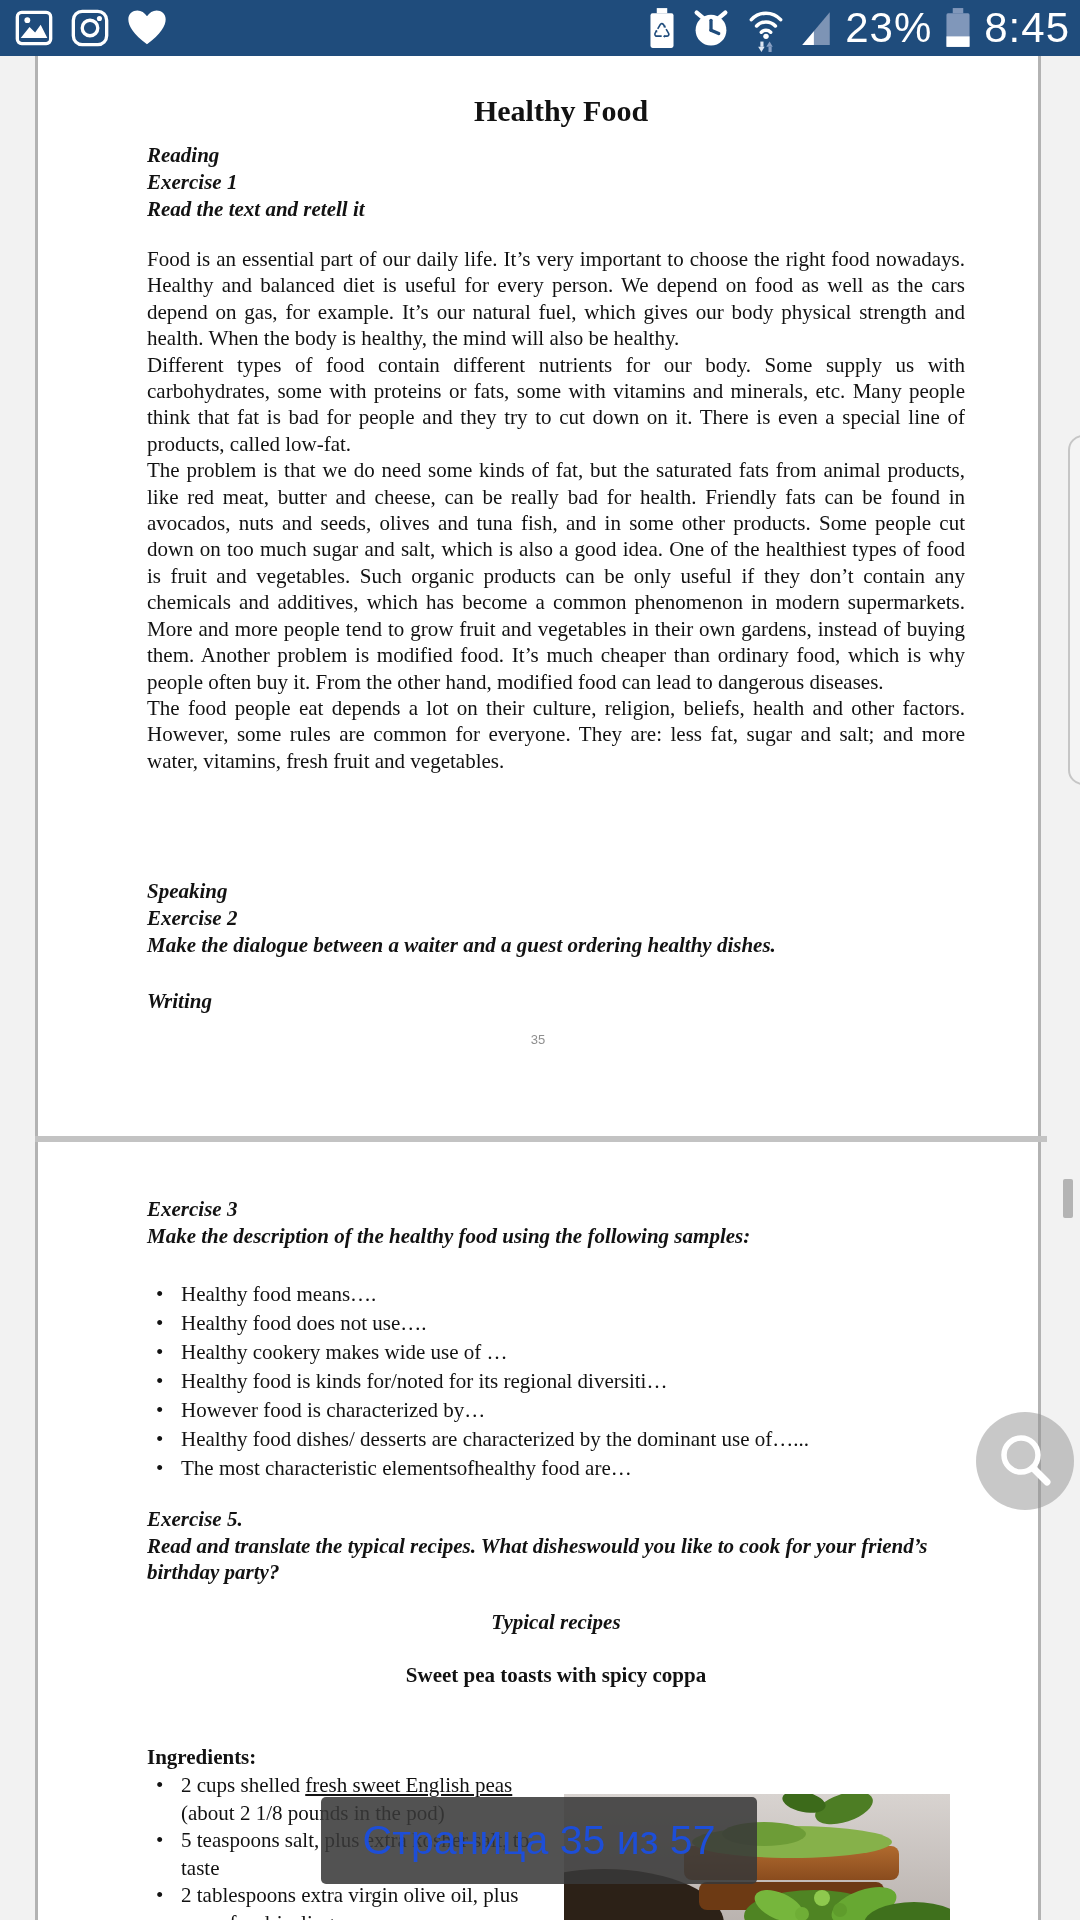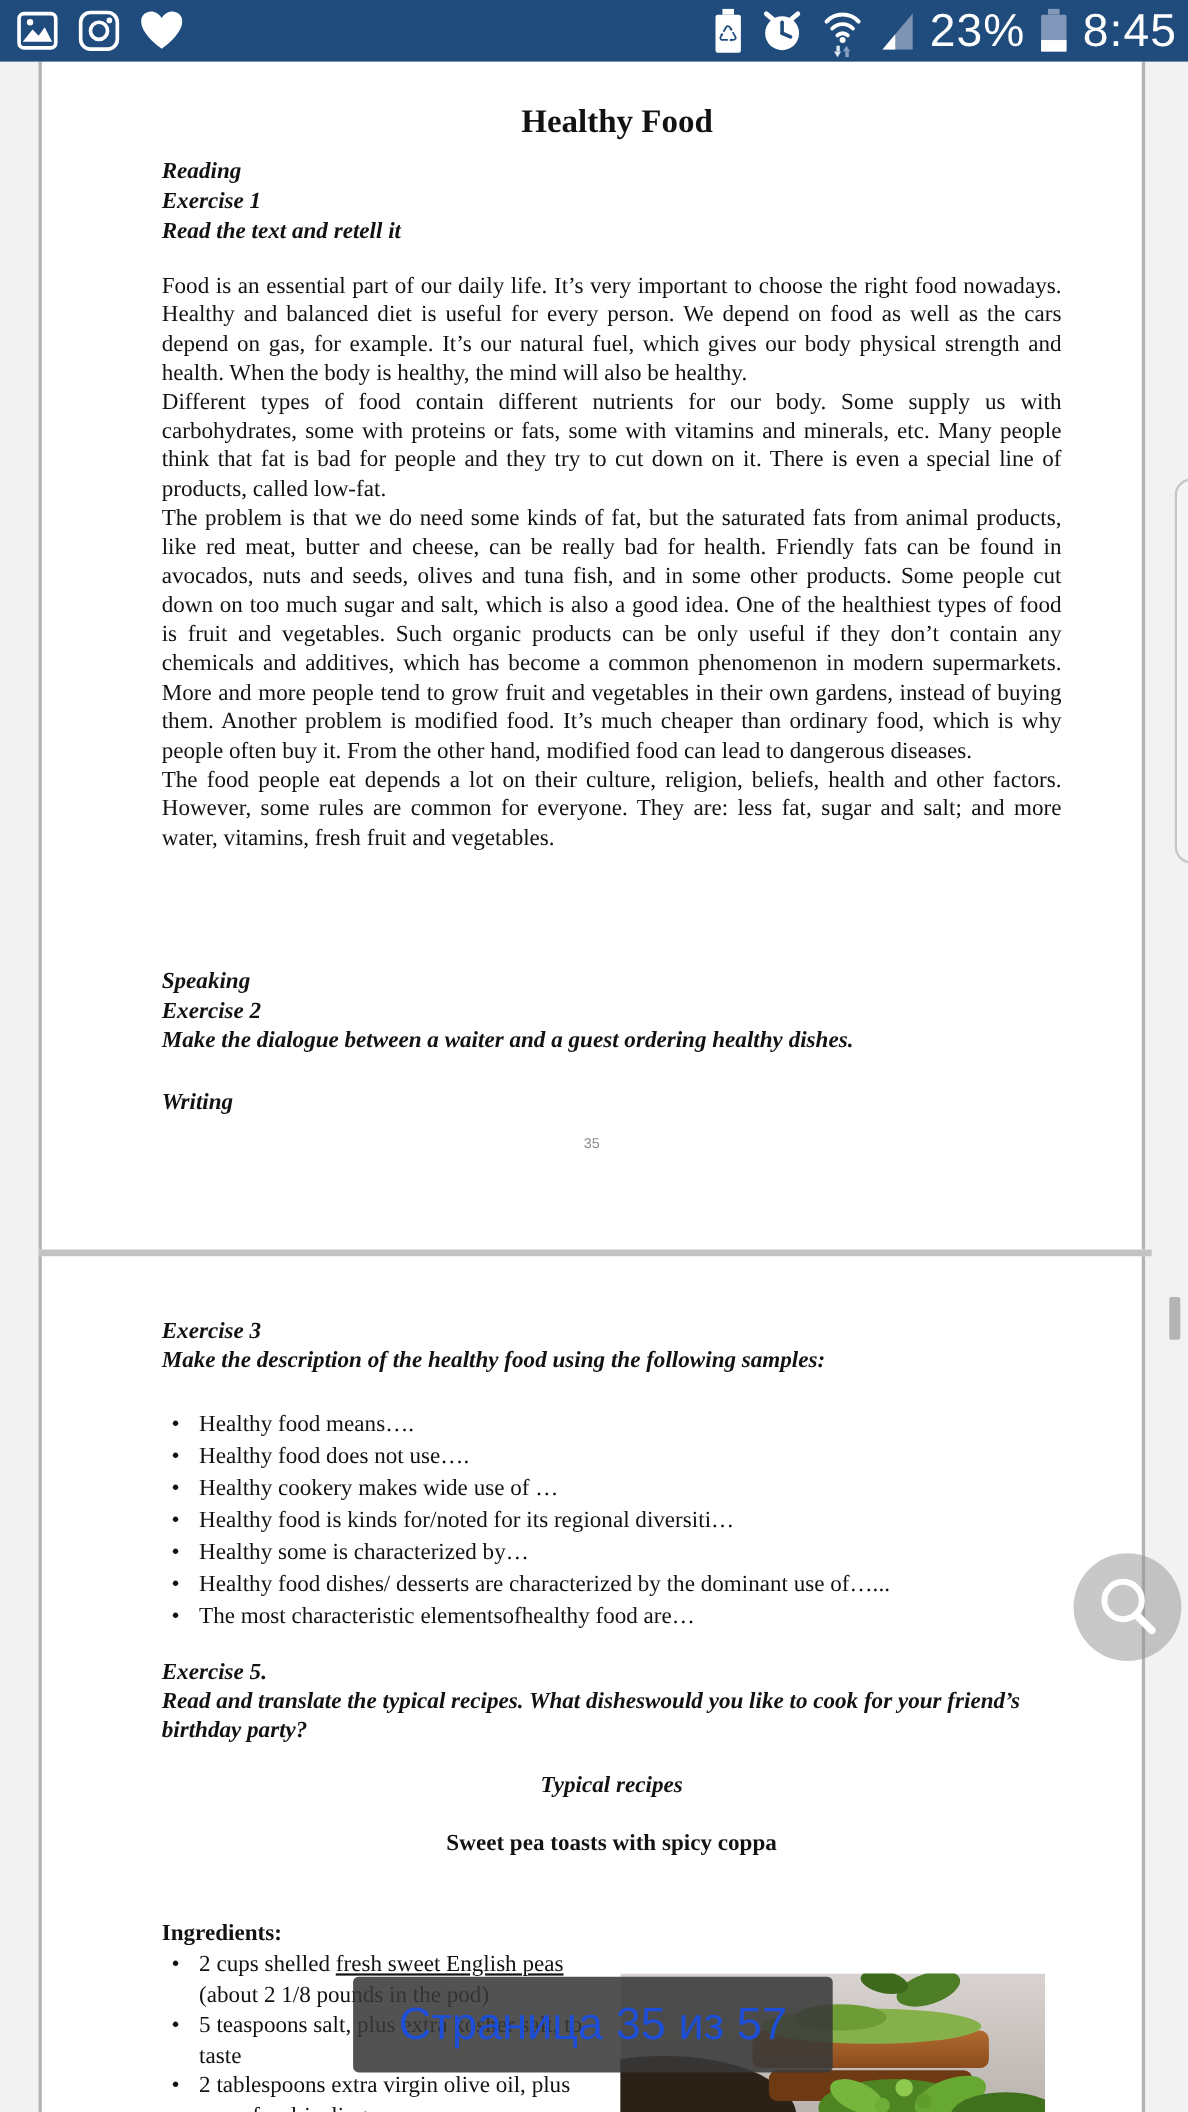--- a/index.html
+++ b/index.html
@@ -156,21 +156,21 @@
     <div class="hblock serif bi" style="top:54px;">
       <div>Exercise 3</div>
       <div>Make the description of the healthy food using the following samples:</div>
     </div>
 
     <ul class="doc-list samples-list serif">
       <li>Healthy food means….</li>
       <li>Healthy food does not use….</li>
       <li>Healthy cookery makes wide use of …</li>
       <li>Healthy food is kinds for/noted for its regional diversiti…</li>
-      <li>Healthy some is characterized by…</li>
+      <li>However food is characterized by…</li>
       <li>Healthy food dishes/ desserts are characterized by the dominant use of…...</li>
       <li>The most characteristic elementsofhealthy food are…</li>
     </ul>
 
     <div class="hblock serif bi" style="top:364px;line-height:26.5px;">
       <div>Exercise 5.</div>
       <div>Read and translate the typical recipes. What disheswould you like to cook for your friend’s birthday party?</div>
     </div>
 
     <div class="center-line serif bi" style="top:468px;">Typical recipes</div>

